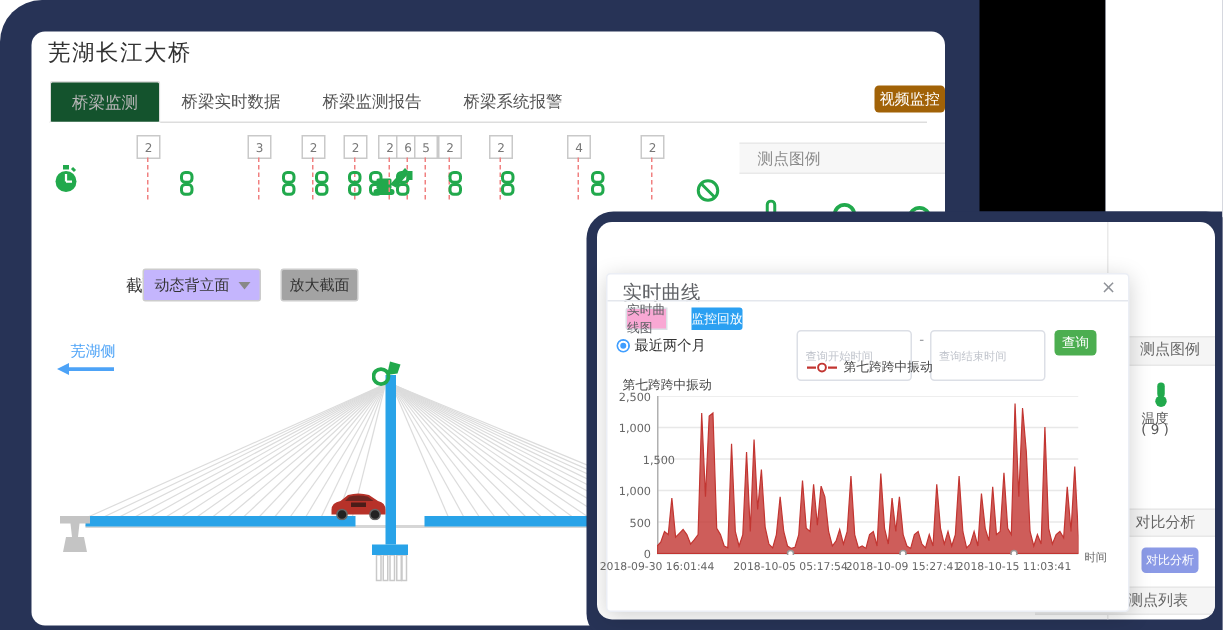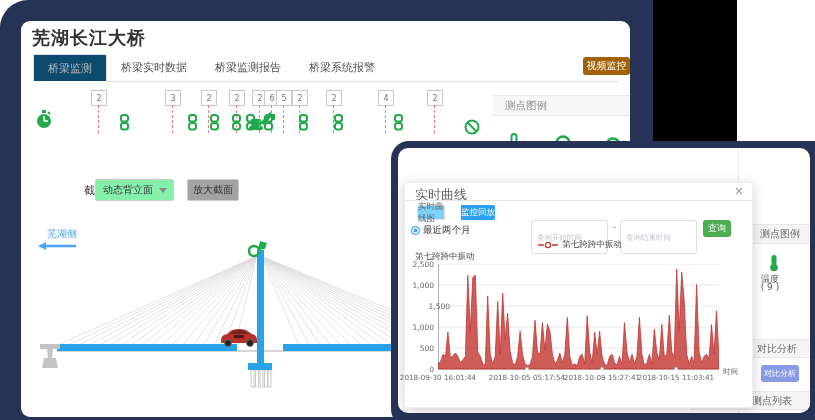--- a/index.html
+++ b/index.html
@@ -6,34 +6,34 @@
   body{width:815px;height:420px;overflow:hidden;background:#fff;
        font-family:"DejaVu Sans","Liberation Sans",sans-serif;position:relative;}
   #stage{position:absolute;inset:0;}
   .abs{position:absolute;}
   
   #desktop{position:absolute;inset:0;background:#273356;border-top-left-radius:28px;}
   #black-block{left:653px;top:0;width:84px;height:141px;background:#000;}
   #white-block{left:737px;top:0;width:78px;height:141px;background:#fff;}
   
   #main-window{left:21px;top:21px;width:609px;height:396px;background:#fff;border-radius:9px;overflow:hidden;}
-  .win-title{left:11px;top:5px;font-size:18px;font-weight:bold;color:#333;letter-spacing:1px;}
+  .win-title{left:11px;top:5px;font-size:15px;font-weight:normal;color:#333;letter-spacing:1px;}
   #tab-bar{left:12px;top:33px;width:585px;height:27px;border-bottom:1px solid #ddd;display:flex;align-items:stretch;}
   .tab{padding:0 14px;font-size:11px;color:#555;display:flex;align-items:center;cursor:pointer;}
-  .tab.active{border:1px solid #ddd;border-bottom:1px solid #fff;background:#0c4a6e;color:#b5b5b5;margin-bottom:-1px;border-radius:2px 2px 0 0;}
+  .tab.active{border:1px solid #ddd;border-bottom:1px solid #fff;background:#14532d;color:#b5b5b5;margin-bottom:-1px;border-radius:2px 2px 0 0;}
   #video-btn{left:562px;top:36px;width:47px;height:18px;background:#a16207;color:#fff;font-size:10px;
              display:flex;align-items:center;justify-content:center;border-radius:3px;cursor:pointer;}
   
   .badge{position:absolute;top:69px;width:14px;height:14px;background:#fff;border:1px solid #c9c9c9;
          font-size:8px;color:#777;display:flex;align-items:center;justify-content:center;}
   .dashline{position:absolute;top:84px;height:28px;width:0;border-left:1px dashed #f08080;}
   .linkicon{position:absolute;top:93px;}
   
   #section-row{left:22px;top:157px;height:24px;display:flex;align-items:center;font-size:11px;color:#333;margin-left:41px;}
-  #section-select{left:74px;top:158px;width:70px;height:20px;border:1px solid #ccc;border-radius:2px;background:#86efac;
+  #section-select{left:74px;top:158px;width:70px;height:20px;border:1px solid #ccc;border-radius:2px;background:#c4b5fd;
                   font-size:10px;color:#333;display:flex;align-items:center;padding-left:7px;cursor:pointer;}
   .caret{position:absolute;right:6px;top:8px;width:0;height:0;border-left:4px solid transparent;border-right:4px solid transparent;border-top:5px solid #888;}
   #zoom-btn{left:166px;top:158px;width:50px;height:20px;border:1px solid #ccc;border-radius:2px;background:#a3a3a3;
             font-size:10px;color:#333;display:flex;align-items:center;justify-content:center;cursor:pointer;}
   #side-label{left:26px;top:206px;font-size:10px;color:#4da3f7;}
   
   #legend-bar{left:472px;top:74px;width:137px;height:21px;background:#f7f7f7;border-top:1px solid #e9e9e9;border-bottom:1px solid #e9e9e9;
               font-size:10.5px;color:#8c8c8c;display:flex;align-items:center;padding-left:12px;box-sizing:border-box;}
   #legend-icons{left:472px;top:96px;width:137px;height:31px;overflow:hidden;}
   
@@ -47,21 +47,21 @@
   #rp-temp-label,#rp-temp-count{left:40px;width:80px;text-align:center;font-size:9px;color:#555;}
   #compare-btn{left:71px;top:217px;width:38px;height:17px;background:#8b9ae6;color:#fff;font-size:8px;border-radius:3px;
                display:flex;align-items:center;justify-content:center;cursor:pointer;}
   
   #modal{left:404px;top:182px;width:349px;height:226px;background:#fff;border:1px solid #ebeef5;border-radius:3px;
          box-shadow:0 3px 14px rgba(0,0,0,.18);box-sizing:border-box;}
   #modal-title{left:10px;top:3px;font-size:13px;color:#606266;}
   #modal-close{right:8px;top:1px;font-size:12px;color:#909399;cursor:pointer;}
   #modal-hdr-line{left:0;top:17px;width:347px;height:1px;background:#e4e7ed;}
   .mtab{position:absolute;top:22px;height:15px;font-size:8.5px;display:flex;align-items:center;justify-content:center;cursor:pointer;box-sizing:border-box;}
-  #mtab-0{left:12px;width:28px;border:1px solid #dcdfe6;color:#606266;background:#7dd3fc;border-radius:2px 0 0 2px;}
+  #mtab-0{left:12px;width:28px;border:1px solid #dcdfe6;color:#606266;background:#f9a8d4;border-radius:2px 0 0 2px;}
   #mtab-1{left:56px;width:34px;background:#2ba0f2;color:#fff;border-radius:0 2px 2px 0;}
   #radio-dot{left:6px;top:43px;width:7px;height:7px;border-radius:50%;background:#409eff;box-shadow:inset 0 0 0 1.5px #fff;border:1px solid #409eff;}
   #radio-label{left:18px;top:41px;font-size:9.5px;color:#333;}
   .minput{position:absolute;top:37px;height:17px;width:77px;border:1px solid #dcdfe6;border-radius:3px;font-size:7.5px;color:#606266;
           padding:16px 5px;box-sizing:border-box;font-family:"DejaVu Sans","Liberation Sans",sans-serif;}
   .minput::placeholder{color:#c0c4cc;}
   #input-sep{left:204px;top:39px;width:11px;text-align:center;font-size:9px;color:#909399;}
   #search-btn{left:298px;top:37px;width:28px;height:17px;background:#4cae50;color:#fff;font-size:9px;border-radius:3px;
               display:flex;align-items:center;justify-content:center;cursor:pointer;}
   #chart-legend{left:87px;top:56px;width:176px;height:12px;display:flex;align-items:center;justify-content:center;gap:4px;

